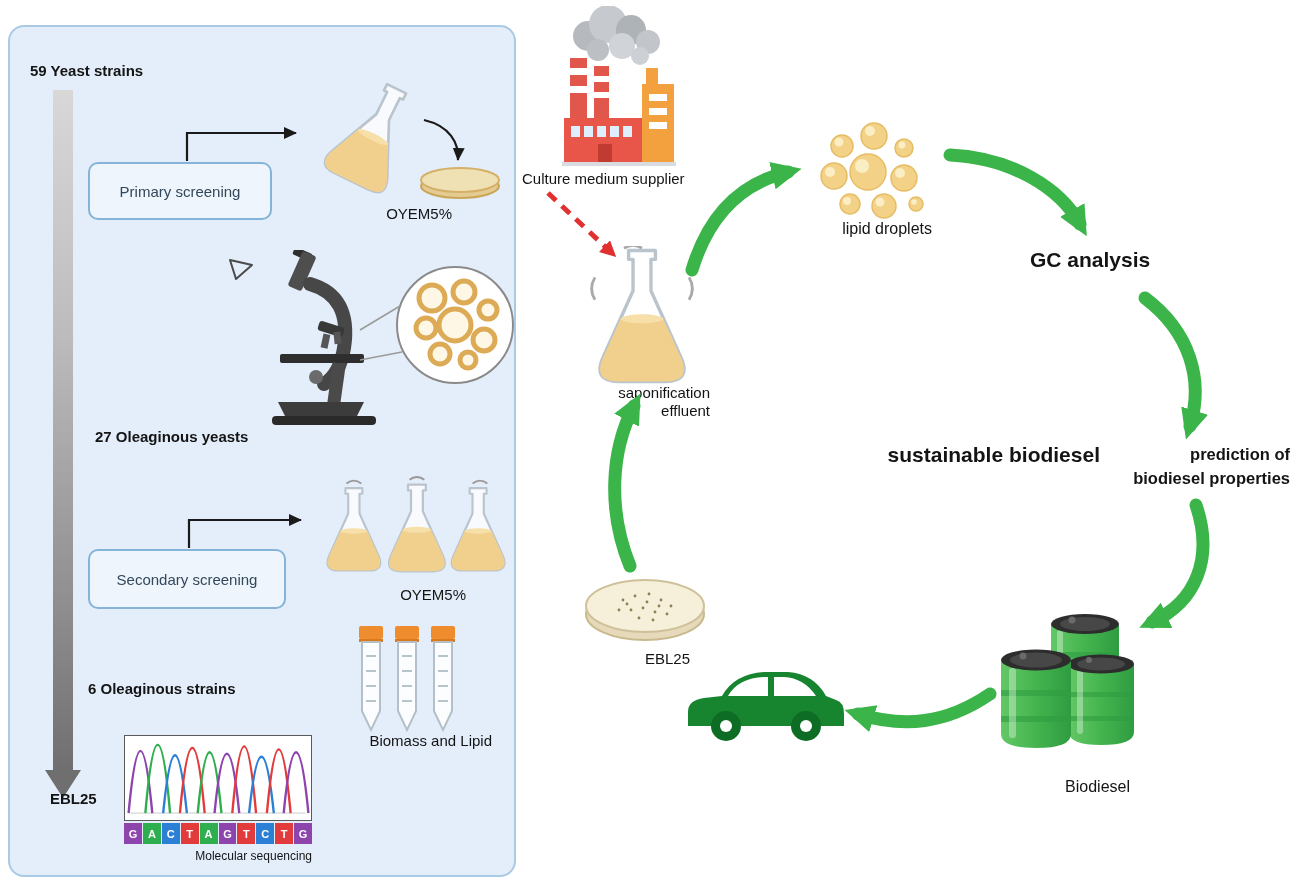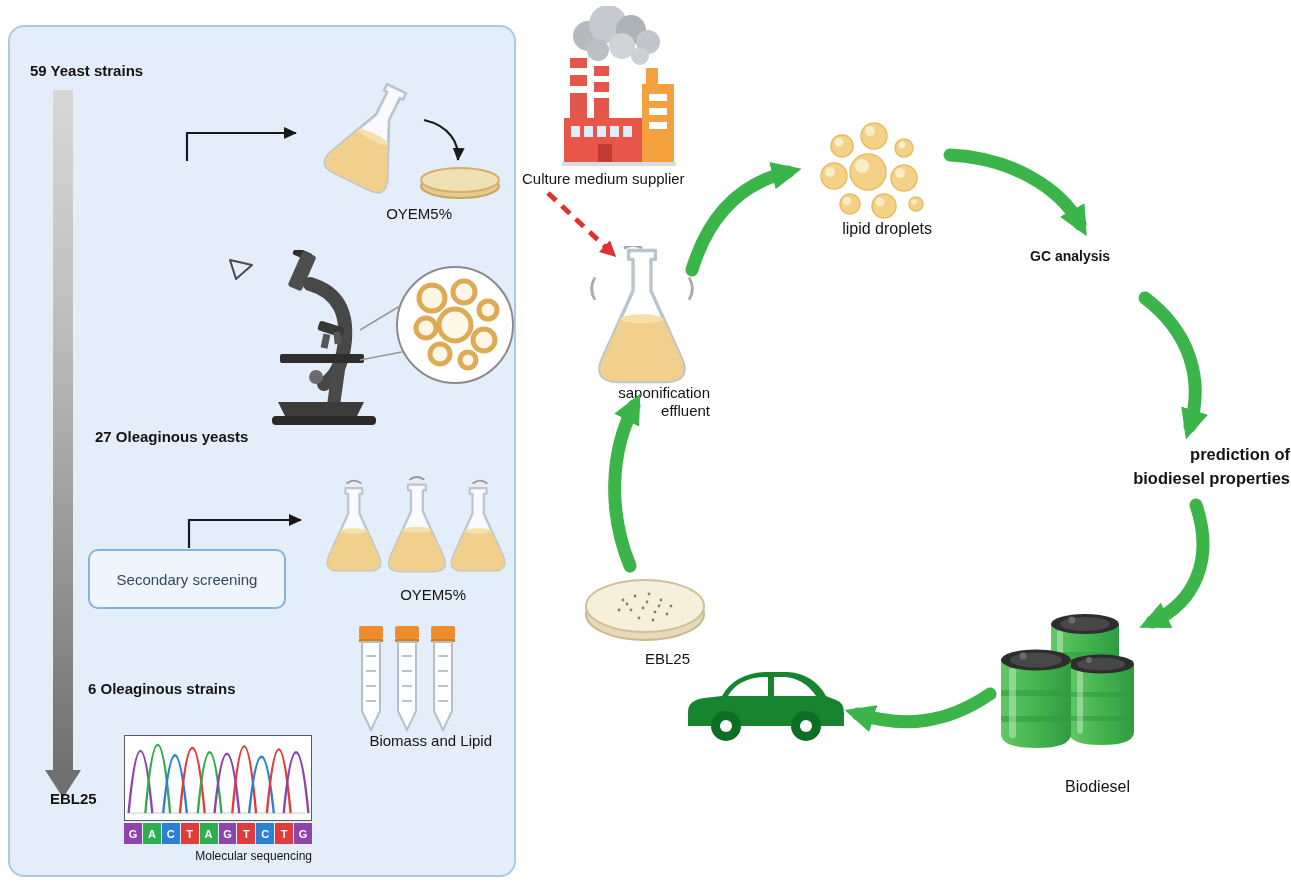--- a/index.html
+++ b/index.html
@@ -17,21 +17,21 @@
   .panel{left:8px;top:25px;width:508px;height:852px;background:var(--panel-bg);border:2px solid var(--panel-border);border-radius:16px;}
   .grad-shaft{left:53px;top:90px;width:20px;height:682px;background:linear-gradient(#d8d8d8,#bdbdbd 35%,#8f8f8f 75%,#6f6f6f);}
   .grad-head{left:45px;top:770px;width:0;height:0;border-left:18px solid transparent;border-right:18px solid transparent;border-top:28px solid #6f6f6f;}
   .screen-box{background:#eef5fc;border:2px solid #85b4d8;border-radius:10px;display:flex;align-items:center;justify-content:center;font-size:15px;color:#33475b;}
   .mag-circle{width:118px;height:118px;border-radius:50%;background:#ffffff;border:2px solid #8a8a8a;}
   .chrom-box{width:188px;height:86px;background:#ffffff;border:1.5px solid #5a5a5a;}
   .seq-row{display:flex;gap:1px;width:188px;height:21px;}
   .seq-cell{flex:1;display:flex;align-items:center;justify-content:center;color:#ffffff;font-size:11px;font-weight:700;background:#777;}
   .center-title{font-size:21px;font-weight:700;line-height:1.45;}
   .pred-title{font-size:16.5px;font-weight:700;line-height:1.45;}
-  .gc-title{font-size:14px;font-weight:700;}
+  .gc-title{font-size:21px;font-weight:700;}
   svg{display:block;}
 </style>
 </head>
 <body>
 
 <div class="stage">
 
   <svg width="0" height="0" style="position:absolute" aria-hidden="true">
     <defs>
       <g id="flask-shape">
@@ -47,20 +47,23 @@
     </defs>
   </svg>
 
   <div class="abs panel"></div>
 
   <div class="abs lbl bold" style="left:30px;top:62px;">59 Yeast strains</div>
 
   <div class="abs grad-shaft"></div>
   <div class="abs grad-head"></div>
 
+  <div class="abs screen-box" style="left:88px;top:162px;width:184px;height:58px;">
+    <span>Primary screening</span>
+  </div>
 
   <svg class="abs" style="left:330px;top:80px;transform:rotate(26deg);" width="88" height="110" viewBox="0 0 100 125">
     <use href="#flask-shape"></use>
   </svg>
   <svg class="abs" style="left:418px;top:166px;" width="84" height="34" viewBox="0 0 84 34">
     <ellipse cx="42" cy="20" rx="39" ry="12" fill="#e3cb91" stroke="#c9a558" stroke-width="2"></ellipse>
     <ellipse cx="42" cy="14" rx="39" ry="12" fill="#f0e1b4" stroke="#d4b068" stroke-width="2"></ellipse>
   </svg>
   <div class="abs lbl ctr" style="left:362px;top:205px;width:90px;">OYEM5%</div>
 
@@ -261,20 +264,21 @@
   <div class="abs lbl ctr" style="left:812px;top:220px;width:120px;font-size:16px;">lipid droplets</div>
 
   <div class="abs gc-title" style="left:1030px;top:248px;">GC analysis</div>
 
   <div class="abs pred-title ctr" style="left:1088px;top:443px;width:202px;">
     <div>prediction of</div>
     <div>biodiesel properties</div>
   </div>
 
   <div class="abs center-title ctr" style="left:700px;top:440px;width:400px;">
+    <div>sustainable biodiesel</div>
   </div>
 
   <svg class="abs" style="left:995px;top:608px;" width="155" height="158" viewBox="0 0 155 158">
     <g>
       <path d="M56,16 L56,94 Q56,106 90,106 Q124,106 124,94 L124,16 Z" fill="url(#bgrad)"></path>
       <rect x="56" y="44" width="68" height="6" fill="#2f9c41" opacity="0.6"></rect>
       <rect x="56" y="70" width="68" height="6" fill="#2f9c41" opacity="0.6"></rect>
       <rect x="62" y="22" width="6" height="76" rx="3" fill="#ffffff" opacity="0.35"></rect>
       <ellipse cx="90" cy="16" rx="34" ry="10" fill="#2d2d2d"></ellipse>
       <ellipse cx="90" cy="16" rx="25" ry="7" fill="#474747"></ellipse>

